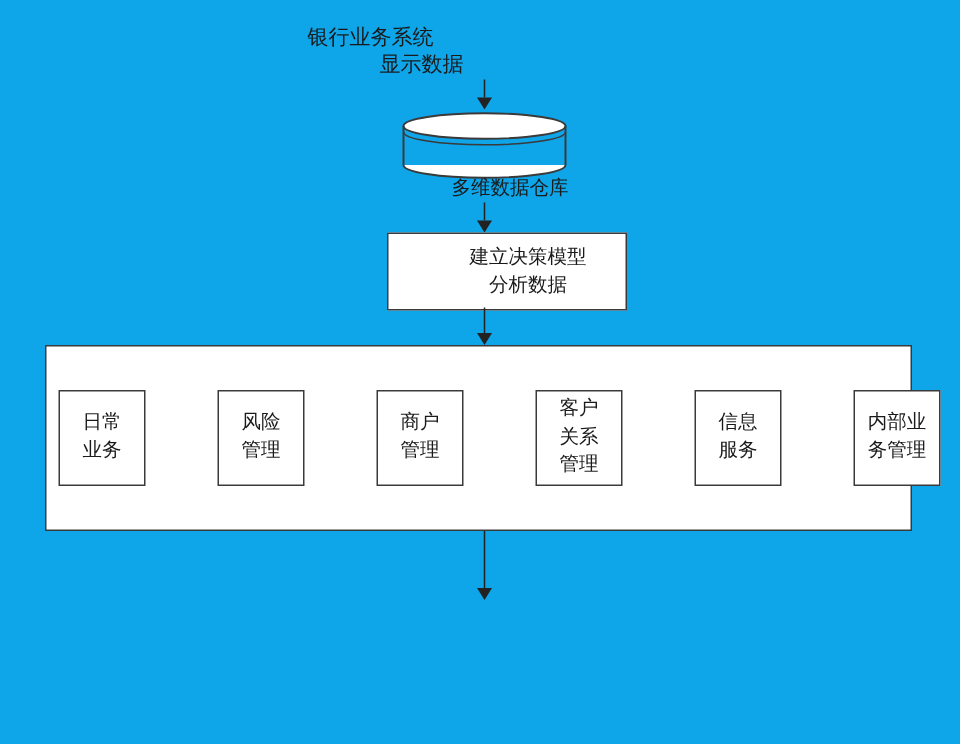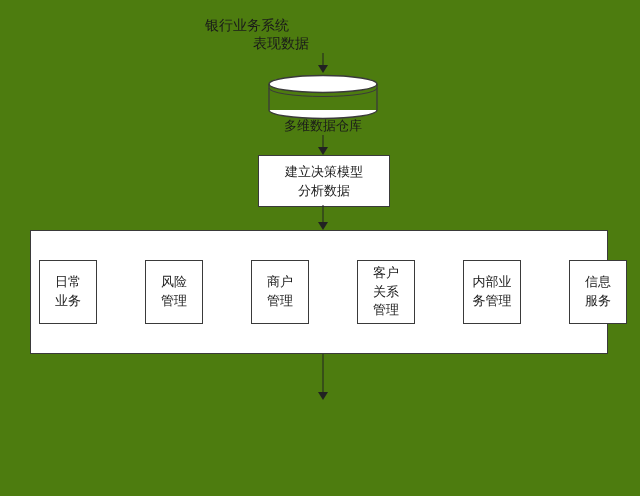--- a/index.html
+++ b/index.html
@@ -1,27 +1,27 @@
 <!DOCTYPE html>
 <html><head>
 <meta charset="utf-8">
 <style>
   html,body { margin:0; padding:0; background:#ffffff; }
   .canvas {
-    position:relative; width:640px; height:496px; background:#4d7c0f;
+    position:relative; width:640px; height:496px; background:#0ea5e9;
     font-family:"DejaVu Sans","Liberation Sans",sans-serif;
     color:#1a1a1a; overflow:hidden;
   }
   .label {
     position:absolute; font-size:14px; white-space:pre-line; line-height:1.35;
   }
   .box {
     position:absolute; border:1px solid #3a3a3a; background:#ffffff;
     display:flex; align-items:center; justify-content:center;
-    text-align:center; white-space:pre-line; font-size:13px; line-height:1.5;
+    text-align:center; white-space:pre-line; font-size:13px; line-height:1.5;padding-left:28px;
   }
   .arrow { position:absolute; width:12px; }
   .arrow .shaft {
     position:absolute; left:50%; top:0; transform:translateX(-50%);
     width:1px; background:#222222;
   }
   .arrow .head {
     position:absolute; left:50%; bottom:0; transform:translateX(-50%);
     width:0; height:0;
     border-left:5px solid transparent; border-right:5px solid transparent;
@@ -32,30 +32,30 @@
     display:flex; align-items:center; justify-content:space-evenly;
     padding:0 8px; box-sizing:border-box;gap:48px;
   }
   .module {
     border:1px solid #3a3a3a; background:#ffffff;
     width:56px; height:62px; flex:0 0 auto;
     display:flex; align-items:center; justify-content:center;
     text-align:center; white-space:pre-line; font-size:13px; line-height:1.45;
   }
   .cyl { position:absolute; }
-  .centered { text-align:center; }
+  .centered { text-align:right; }
 </style>
 </head>
 <body>
 
 <div class="canvas">
 
   <div class="label" style="left:205px; top:16px;">银行业务系统</div>
 
-  <div class="label" style="left:253px; top:34px;">表现数据</div>
+  <div class="label" style="left:253px; top:34px;">显示数据</div>
 
   <div class="arrow" style="left:317px; top:53px; height:20px;">
     <div class="shaft" style="height:12px;"></div>
     <div class="head"></div>
   </div>
 
   <div class="cyl" style="left:267px; top:74px; width:112px; height:46px;">
     <svg width="112" height="46" viewBox="0 0 112 46">
       <ellipse cx="56" cy="10" rx="54" ry="8.5" fill="#ffffff" stroke="#3a3a3a" stroke-width="1.3"></ellipse>
       <path d="M2,14 A54,8.5 0 0 0 110,14" fill="none" stroke="#3a3a3a" stroke-width="1"></path>
@@ -83,24 +83,24 @@
   <div class="container-box" style="left:30px; top:230px; width:578px; height:124px;">
     <div class="module">日常
 业务</div>
     <div class="module">风险
 管理</div>
     <div class="module">商户
 管理</div>
     <div class="module">客户
 关系
 管理</div>
+    <div class="module">信息
+服务</div>
     <div class="module">内部业
 务管理</div>
-    <div class="module">信息
-服务</div>
   </div>
 
   <div class="arrow" style="left:317px; top:354px; height:46px;">
     <div class="shaft" style="height:38px;"></div>
     <div class="head"></div>
   </div>
 
 
 </div>
 

